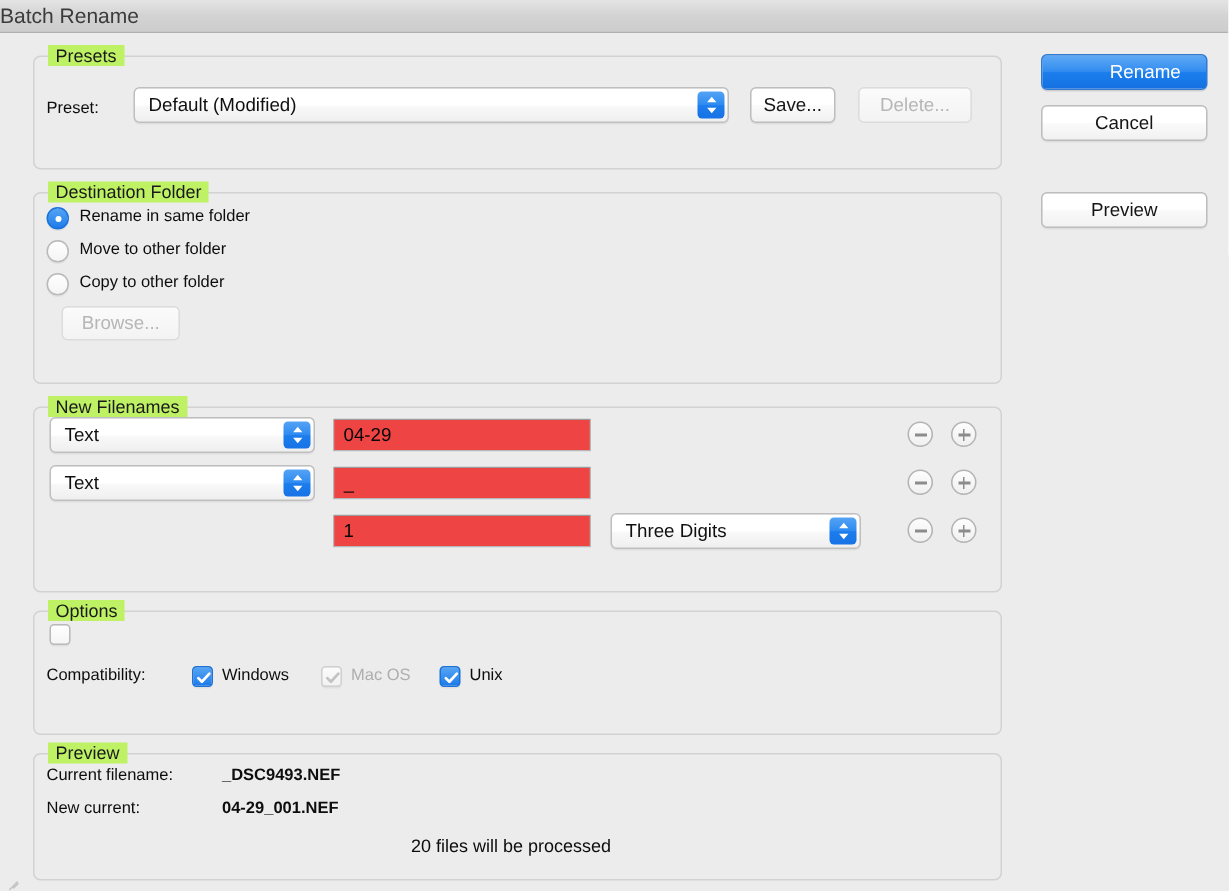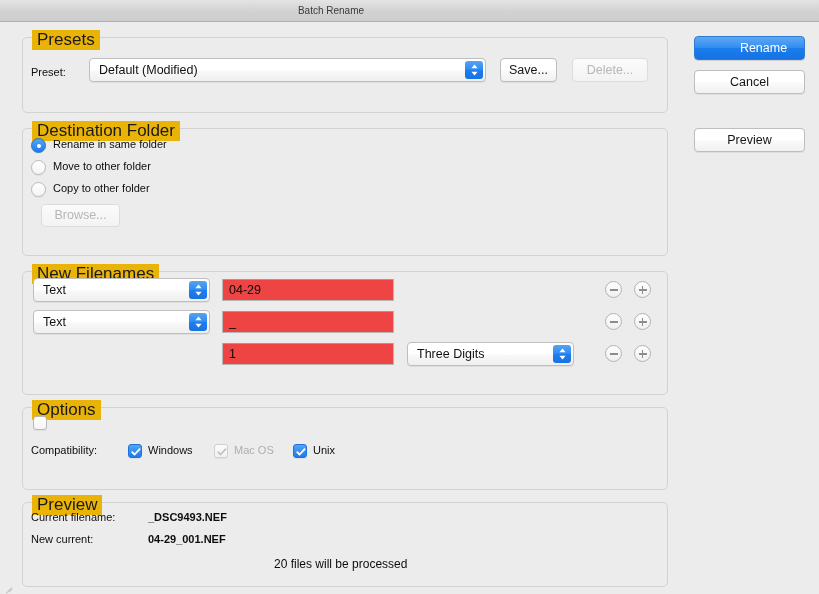--- a/index.html
+++ b/index.html
@@ -29,22 +29,21 @@
     height: 22px;
     background: linear-gradient(to bottom, #e4e4e4 0%, #d3d3d3 50%, #cdcdcd 100%);
     border-bottom: 1px solid #b0b0b0;
     box-sizing: border-box;
   }
   #titlebar-text {
     position: absolute;
     left: 0; top: 0;
     width: 662px;
     line-height: 21px;
-    text-align: center;
-    font-size: 10px;
+    font-size: 14px;
     color: #3b3b3b;
   }
 
   
   #content {
     position: absolute;
     left: 0; top: 22px;
     width: 819px;
     height: 572px;
     background: #ececec;
@@ -55,23 +54,23 @@
     position: absolute;
     border: 1px solid #d2d2d2;
     border-radius: 5px;
     background: transparent;
     box-sizing: border-box;
   }
   .group-title {
     position: absolute;
     top: -8px;
     left: 9px;
-    background: #eab308;
+    background: #bef264;
     padding: 0 5px;
-    font-size: 17px;
+    font-size: 12px;
     color: #1a1a1a;
     white-space: nowrap;
   }
 
   
   .lbl {
     position: absolute;
     font-size: 11px;
     color: #0d0d0d;
     white-space: nowrap;

